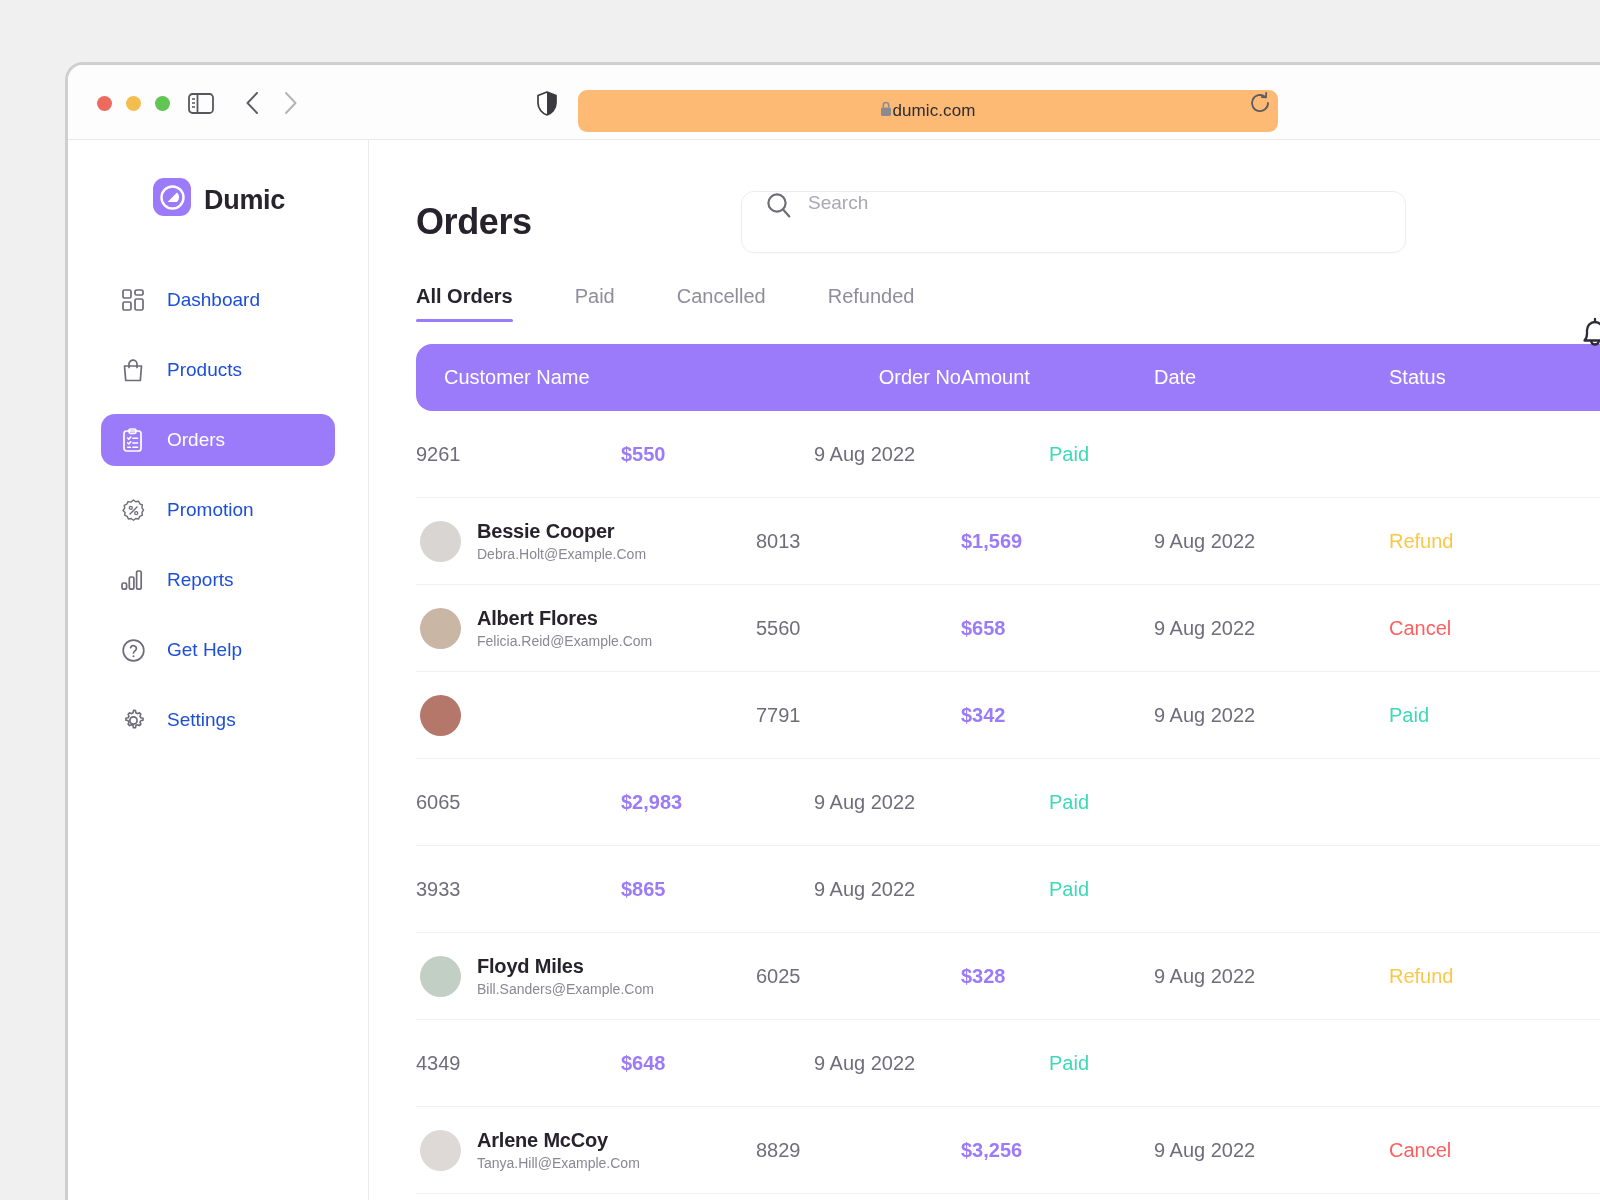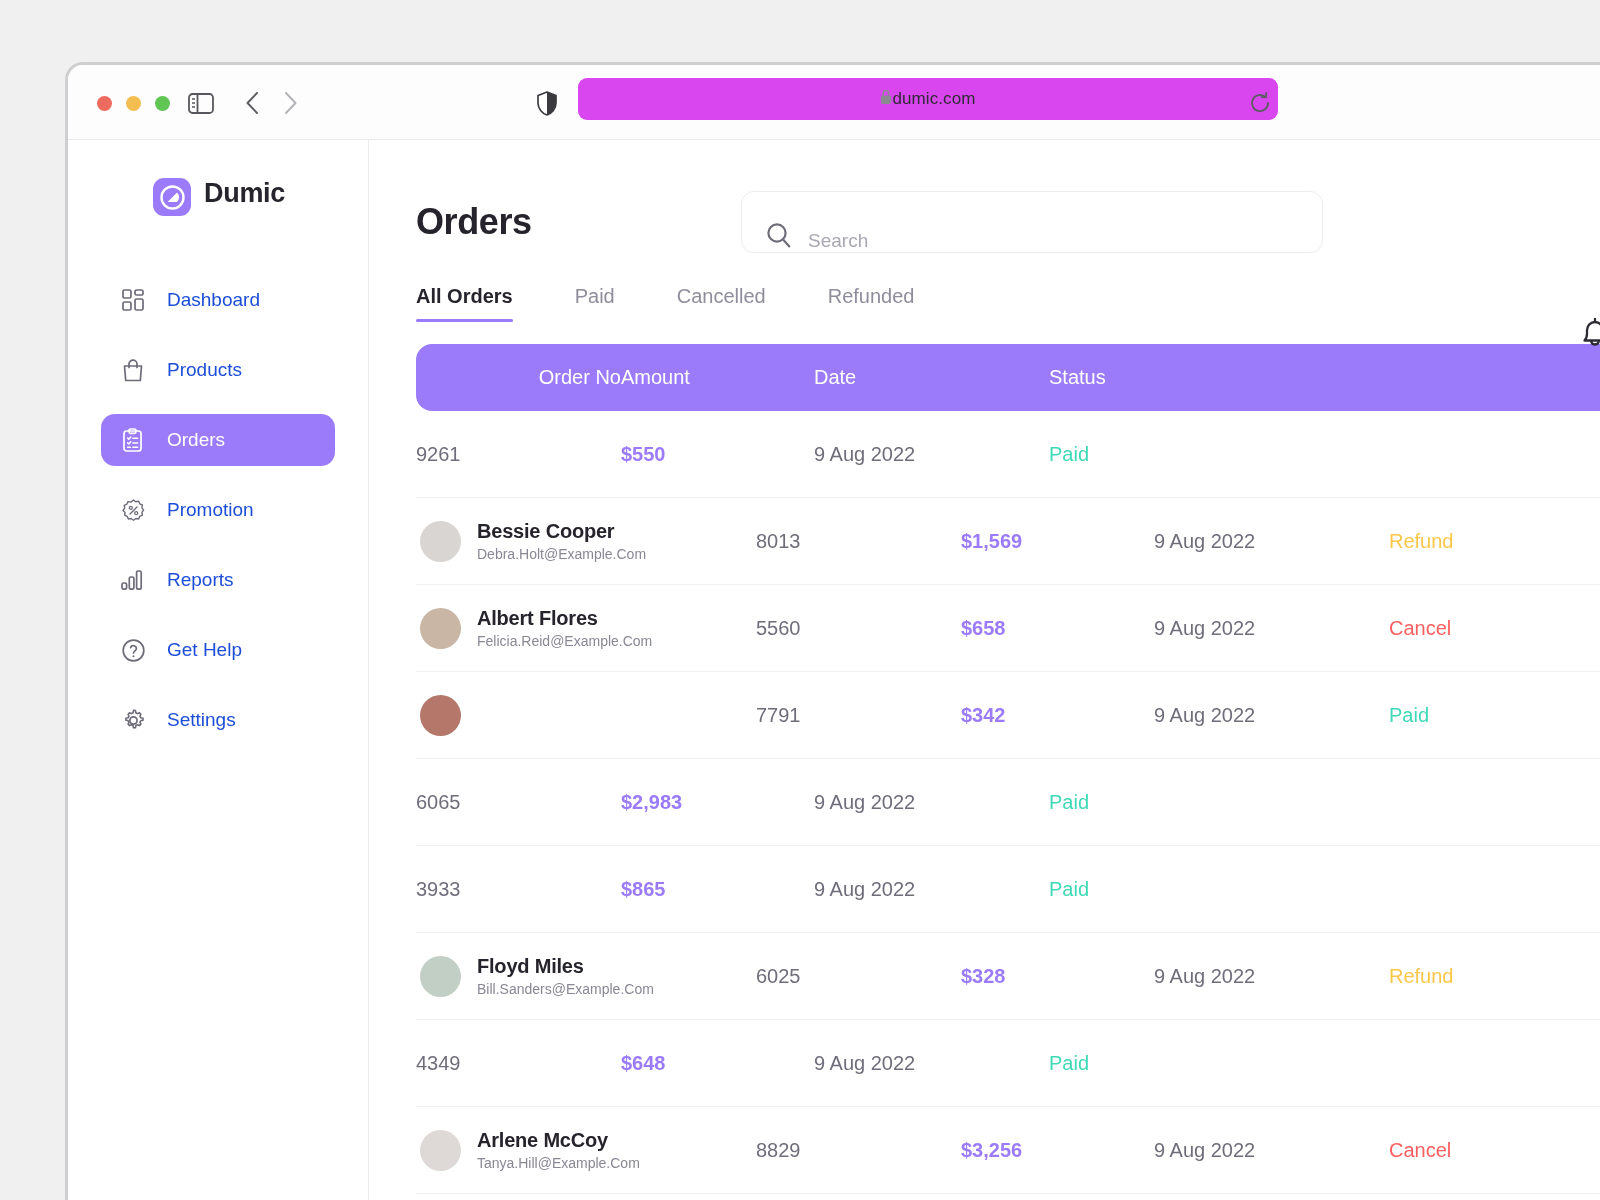--- a/index.html
+++ b/index.html
@@ -53,24 +53,24 @@
     justify-content: center;
   }
   .sidebar-toggle { left: 118px; top: 24px; width: 30px; height: 28px; }
   .nav-back       { left: 170px; top: 24px; width: 28px; height: 28px; }
   .nav-fwd        { left: 209px; top: 24px; width: 28px; height: 28px; }
   .shield-btn     { left: 465px; top: 24px; width: 28px; height: 28px; }
 
   .address-bar {
     position: absolute;
     left: 510px;
-    top: 13px;
+    top: 25px;
     width: 700px;
     height: 42px;
-    background: #d946ef;
+    background: #fdba74;
     border-radius: 9px;
     display: flex;
     align-items: center;
     justify-content: center;
   }
   .address-text {
     font-size: 17px;
     color: #2c2c33;
     letter-spacing: 0.1px;
   }
@@ -96,21 +96,21 @@
   .sidebar {
     width: 301px;
     flex: 0 0 301px;
     border-right: 1px solid #eceaee;
     background: #ffffff;
     padding-top: 38px;
   }
 
   .brand {
     display: flex;
-    align-items: flex-start;
+    align-items: flex-end;
     gap: 13px;
     padding-left: 85px;
     margin-bottom: 58px;
   }
   .brand-mark {
     width: 38px; height: 38px;
     border-radius: 11px;
     background: #9b7bfa;
     display: flex; align-items: center; justify-content: center;
   }
@@ -162,26 +162,26 @@
   }
   .page-title {
     font-size: 36px;
     font-weight: bold;
     color: #26232d;
     letter-spacing: -0.4px;
     width: 325px;
     flex: 0 0 325px;
   }
   .search-box {
-    width: 582px;
+    width: 665px;
     height: 62px;
     border: 1px solid #edecf0;
     border-radius: 13px;
     display: flex;
-    align-items: flex-end;
+    align-items: flex-start;
     gap: 16px;
     padding: 0 24px;
     background: #fff;
     box-shadow: 0 1px 3px rgba(0,0,0,0.02);
   }
   .search-input {
     border: none;
     outline: none;
     font-size: 19px;
     font-family: "Liberation Sans", sans-serif;
@@ -481,20 +481,21 @@
           <span>Cancelled</span>
         </div>
         <div class="tab">
           <span>Refunded</span>
         </div>
       </div>
 
       <div class="table-wrap">
 
         <div class="thead">
+          <div class="col-name">Customer Name</div>
           <div class="col-order">Order No</div>
           <div class="col-amount">Amount</div>
           <div class="col-date">Date</div>
           <div class="col-status">Status</div>
         </div>
 
         <div id="rows-container">
             <div class="row">
               <div class="col-order cell-order">9261</div>
               <div class="col-amount cell-amount">$550</div>

